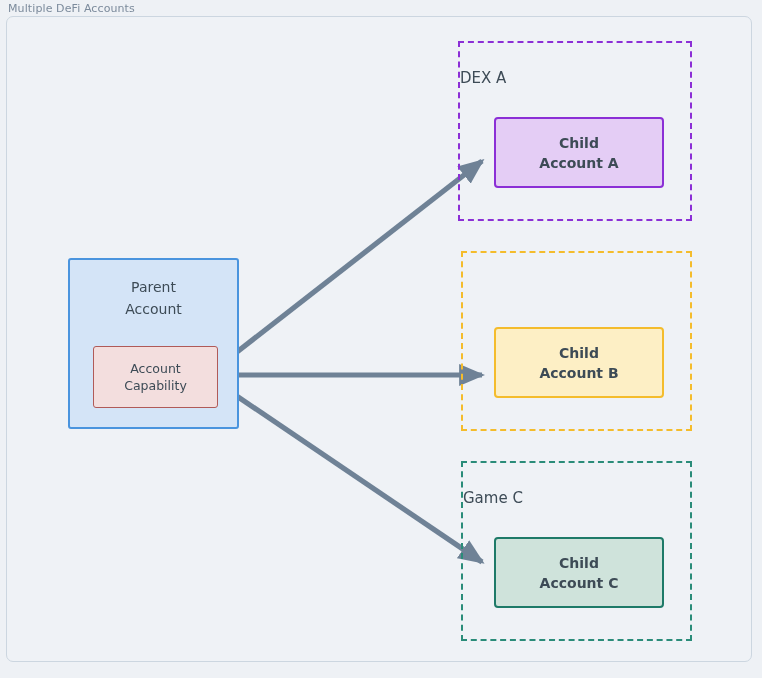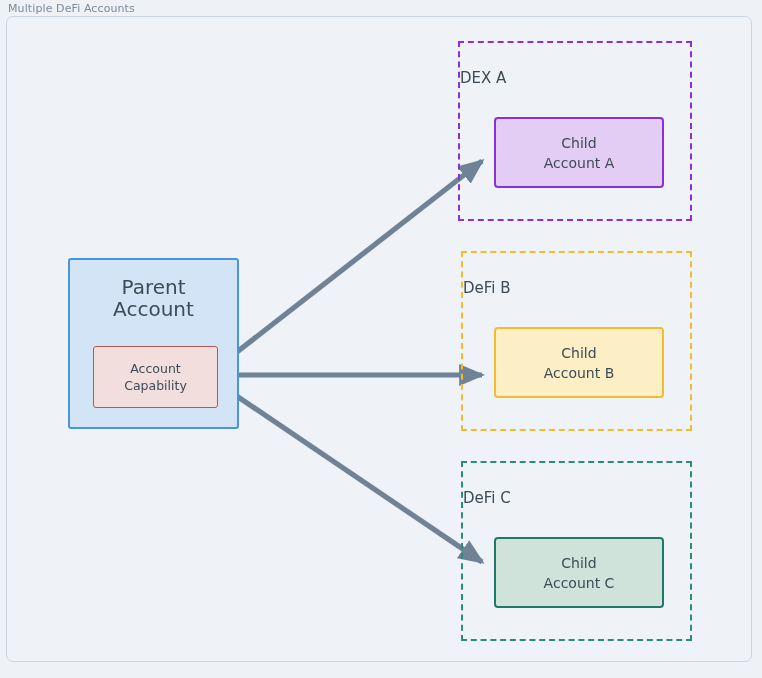--- a/index.html
+++ b/index.html
@@ -52,21 +52,21 @@
     border: 2.2px solid #4a94de;
     border-radius: 3px;
   }
 
   .parent-label {
     position: absolute;
     left: 0;
     right: 0;
     top: 16px;
     text-align: center;
-    font-size: 20px;
+    font-size: 14px;
     line-height: 22px;
     color: #3d4b56;
     white-space: pre-line;
   }
 
   .capability-box {
     position: absolute;
     left: 23px;
     top: 86px;
     width: 125px;
@@ -108,20 +108,21 @@
 
   .child-box {
     position: absolute;
     box-sizing: border-box;
     border-width: 2.2px;
     border-style: solid;
     border-radius: 4px;
     display: flex;
     align-items: center;
     justify-content: center;
+    font-weight: bold;
   }
 
   .child-label {
     font-size: 14px;
     line-height: 20px;
     color: #3d4b56;
     text-align: center;
     white-space: pre-line;
   }
 
@@ -200,28 +201,27 @@
 
   <div class="platform" id="platform-dex-a">
     <div class="platform-label">DEX A</div>
     <div class="child-box" id="child-box-a">
       <div class="child-label">Child
 Account A</div>
     </div>
   </div>
 
   <div class="platform" id="platform-defi-b">
-    <div class="platform-label">DeFi B</div>
     <div class="child-box" id="child-box-b">
       <div class="child-label">Child
 Account B</div>
     </div>
   </div>
 
   <div class="platform" id="platform-game-c">
-    <div class="platform-label">DeFi C</div>
+    <div class="platform-label">Game C</div>
     <div class="child-box" id="child-box-c">
       <div class="child-label">Child
 Account C</div>
     </div>
   </div>
 
 </div>
 
 </body></html>

